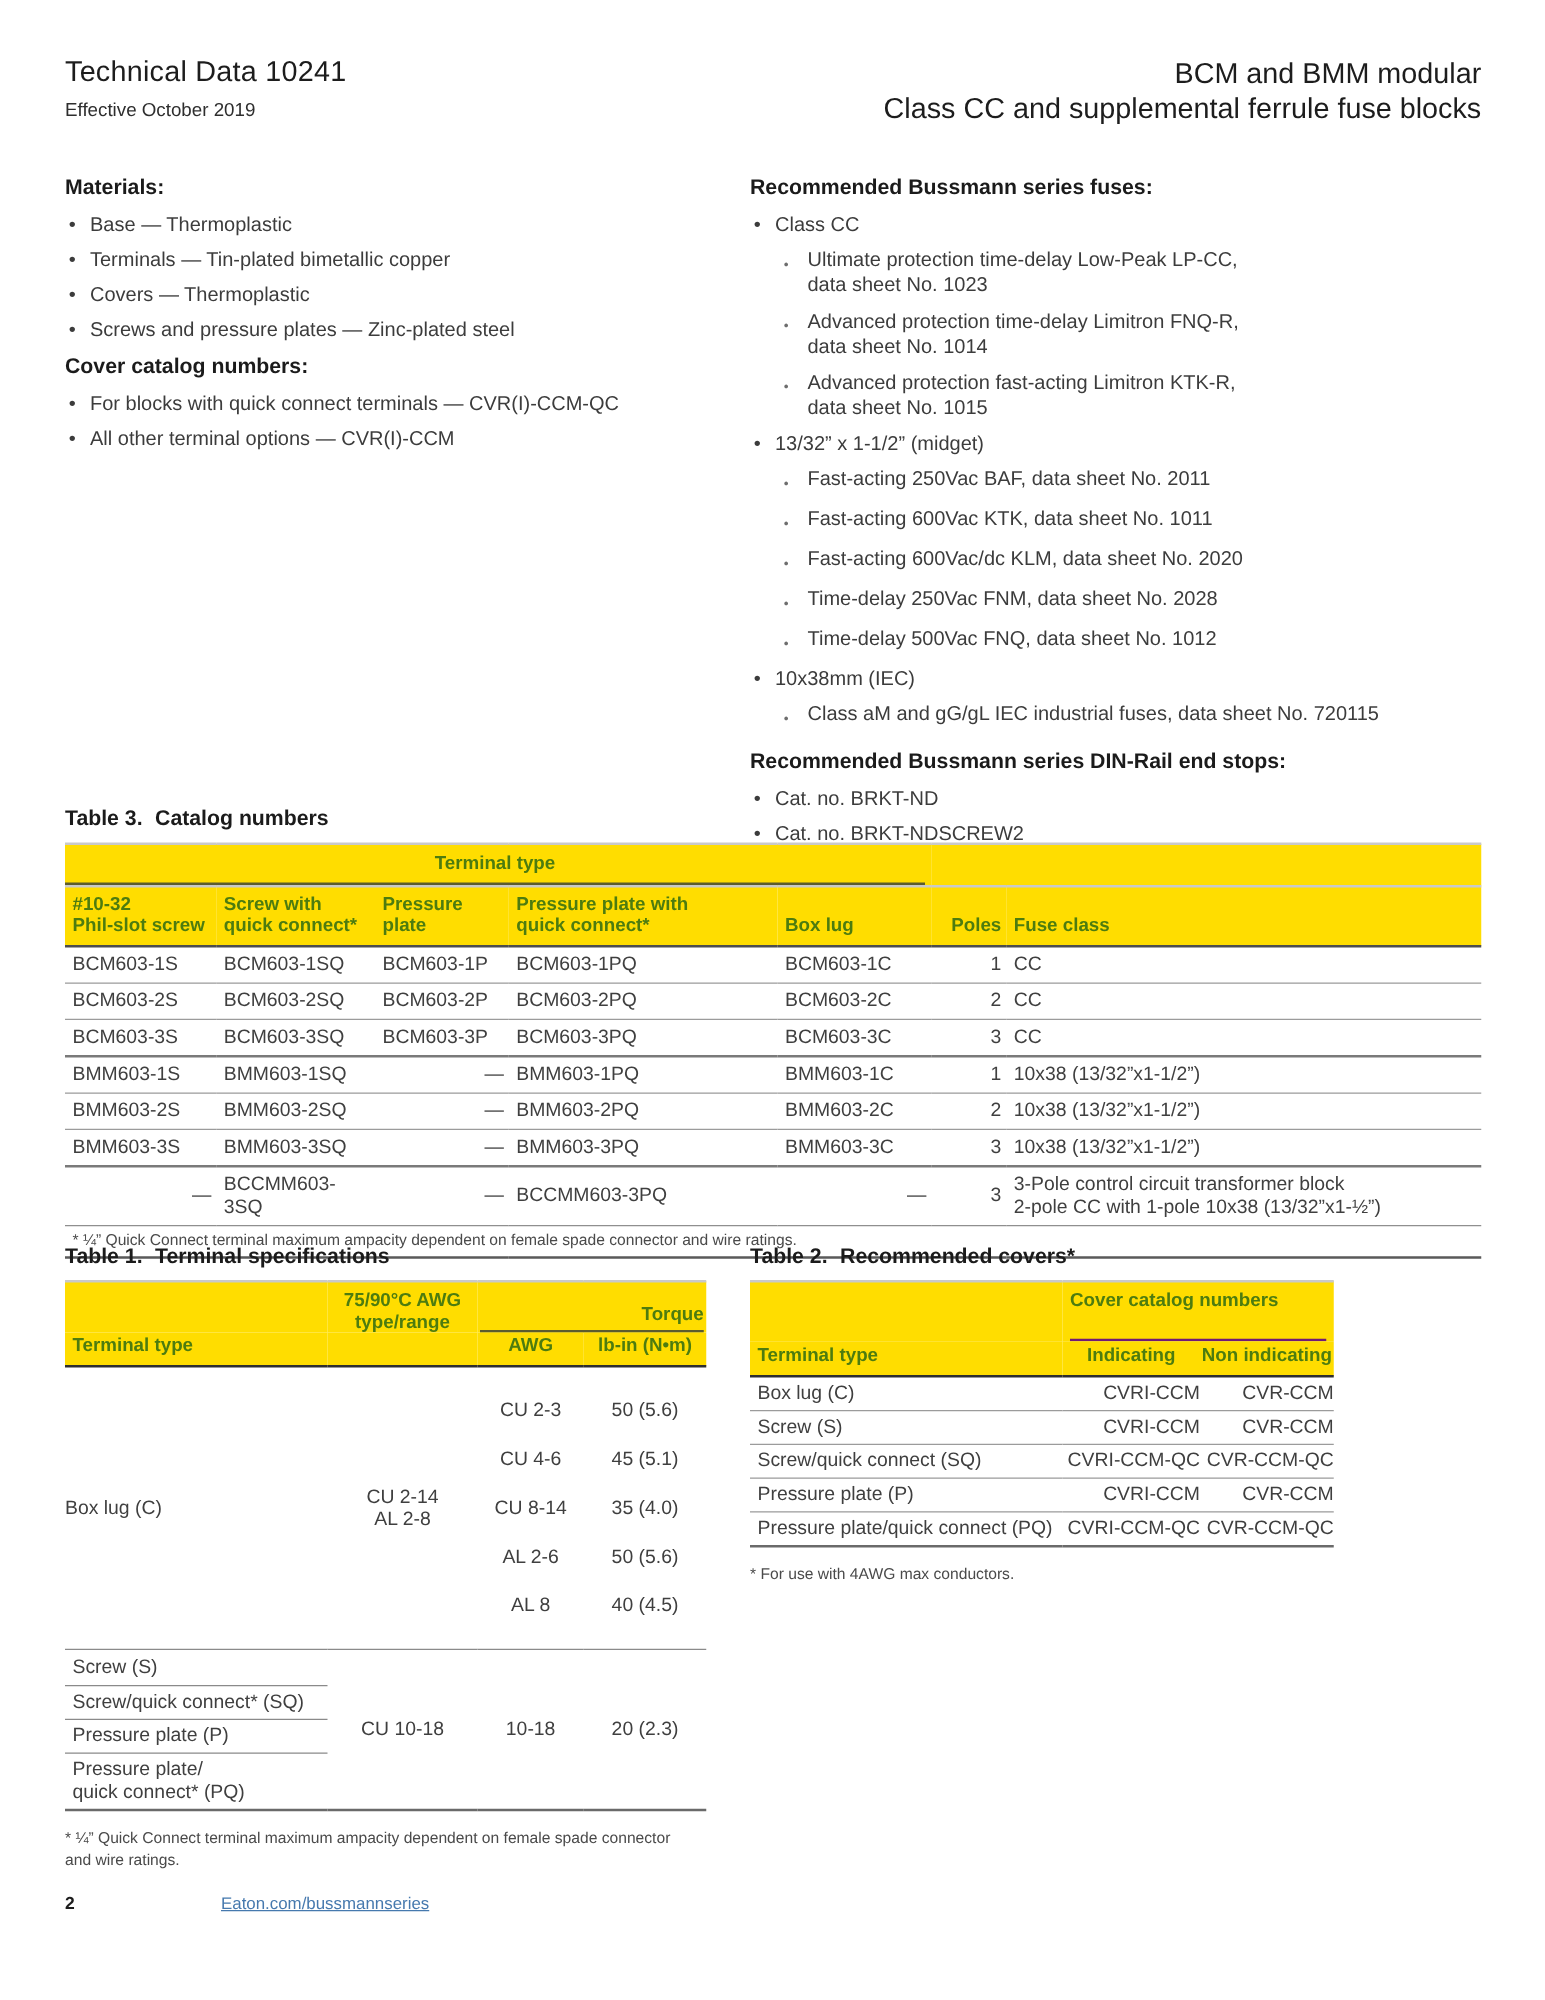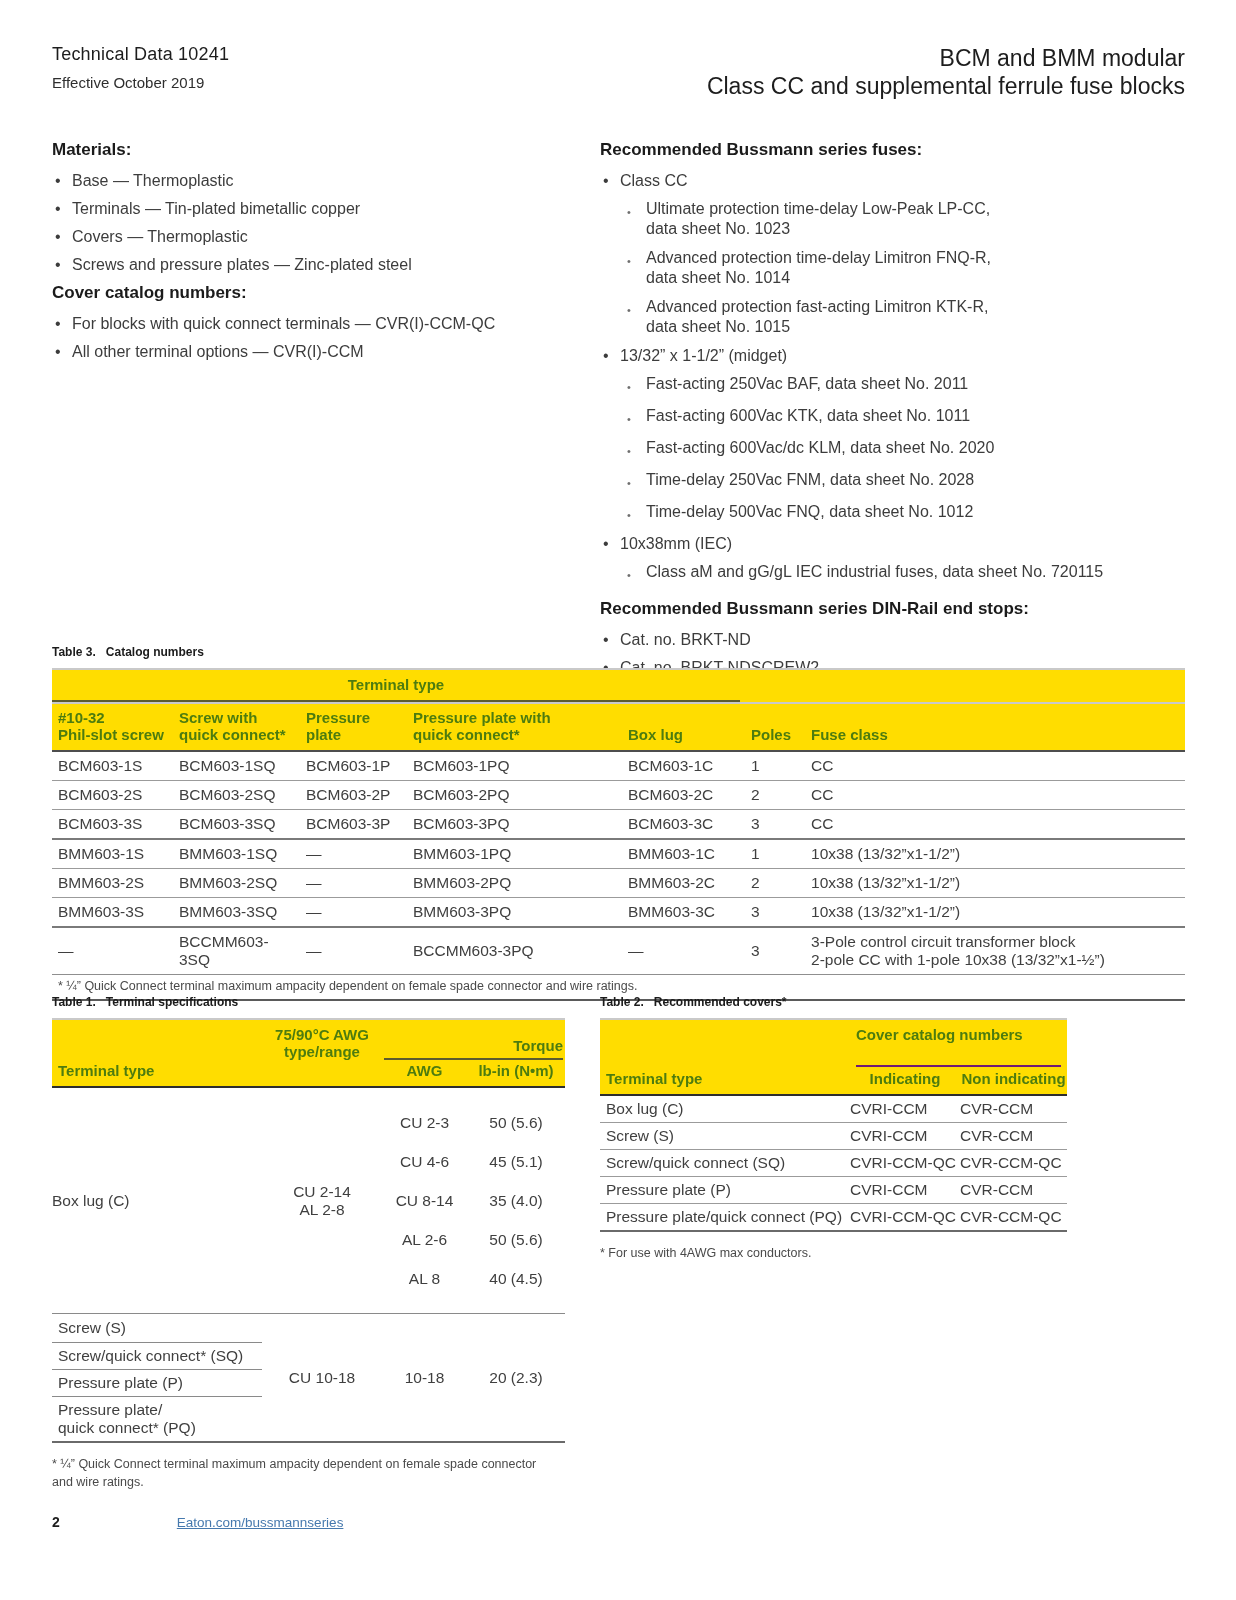--- a/index.html
+++ b/index.html
@@ -6,46 +6,46 @@
   html,body { background:#e8e8e8; }
   .page {
     position:relative; width:1236px; height:1600px; background:#ffffff;
     font-family:"Liberation Sans","DejaVu Sans",sans-serif; color:#3d3d3d;
     overflow:hidden; margin:0 auto;
   }
   .abs { position:absolute; left:52px; width:1133px; }
 
   
   .hdr { top:44px; display:flex; justify-content:space-between; align-items:flex-start; }
-  .doc-title { font-size:18px; font-weight:500; color:#1d1d1d; letter-spacing:.2px; }
+  .doc-title { font-size:23px; font-weight:500; color:#1d1d1d; letter-spacing:.2px; }
   .doc-sub { font-size:15px; color:#2e2e2e; margin-top:9px; }
   .prod-title { text-align:right; font-size:23px; font-weight:500; color:#1d1d1d; line-height:1.22; }
 
   
   .cols { top:140px; display:flex; }
   .col-left { width:548px; flex:0 0 548px; }
   .col-right { flex:1; }
   h3.sec { font-size:17px; font-weight:700; color:#1b1b1b; margin:0 0 11px 0; }
   .sec-gap { margin-top:18px; }
   ul.b { list-style:none; }
   ul.b li { display:flex; font-size:16px; line-height:20px; color:#3c3c3c; margin-bottom:8px; }
   ul.b li .blt { flex:0 0 20px; padding-left:3px; color:#3c3c3c; }
   ul.b li.lvl2 { margin-left:25px; margin-bottom:9px; }
   ul.b li.lvl2 .blt { flex:0 0 21px; font-size:11px; color:#6e6e6e; padding-top:3px; padding-left:2px; }
   ul.b li .txt { white-space:pre-line; }
   .grp-gap { margin-top:2px; }
 
   
   table { border-collapse:collapse; table-layout:fixed; }
-  .tbl-title { font-size:12px; font-weight:700; color:#1b1b1b; margin-bottom:9px; }
+  .tbl-title { font-size:17px; font-weight:700; color:#1b1b1b; margin-bottom:9px; }
   .tbl-title .tno { margin-right:10px; }
   th { font-size:15px; font-weight:700; color:#4d7c0f; text-align:left; vertical-align:bottom; white-space:pre-line; }
   td { font-size:15.5px; color:#3f3f3f; vertical-align:middle; white-space:pre-line; }
   .yellow { background:#FFDD00; }
-  .c { text-align:left; }
+  .c { text-align:right; }
   .fnote { font-size:12.5px; color:#4a4a4a; }
 
   
   .t3-wrap { top:645px; }
   .t3 { width:1133px; }
   .t3 th, .t3 td { padding:5px 4px 5px 6px; }
   .t3 thead th { border-top:2px solid #c9c9c9; }
   .t3 .span-hd { padding:6px 0 0 0; }
   .t3 .span-hd .span-inner { width:688px; text-align:center; border-bottom:2px solid #5c5c2e; padding-bottom:7px; }
   .t3 .colhd th { padding-bottom:7px; }

